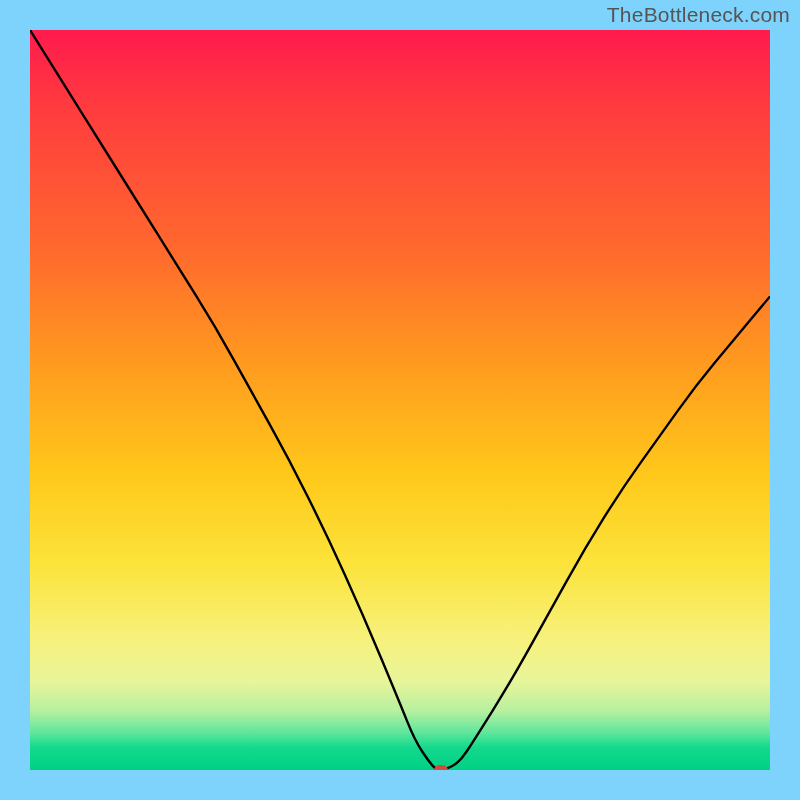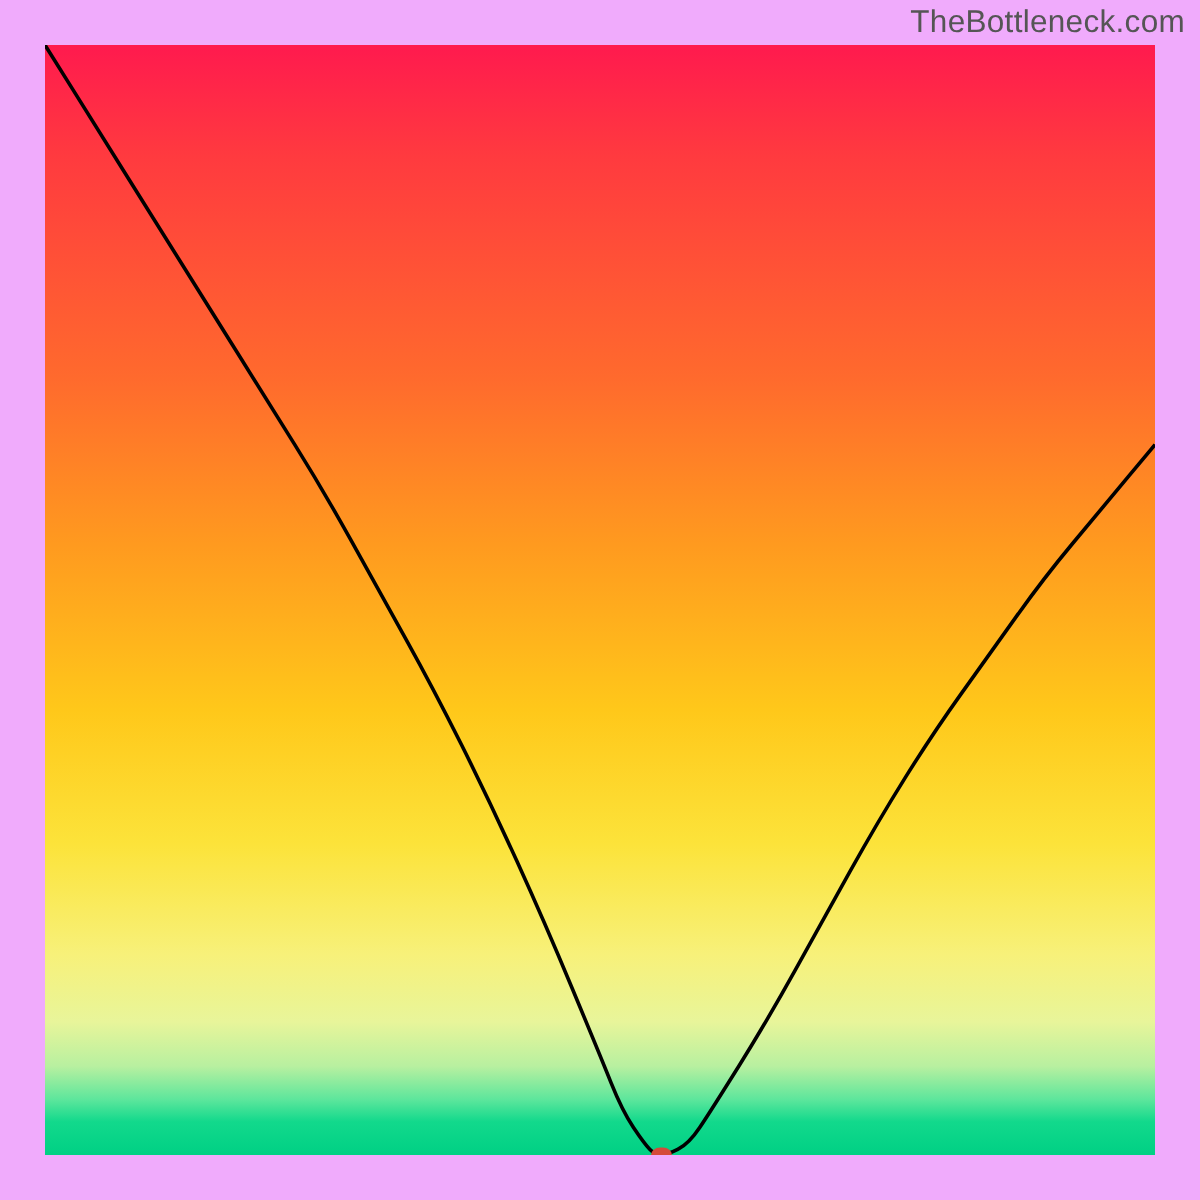--- a/index.html
+++ b/index.html
@@ -10,21 +10,21 @@
     overflow: hidden;
     background: #000;
     font-family: Arial, Helvetica, sans-serif;
   }
   .frame {
     position: absolute;
     left: 0;
     top: 0;
     width: 800px;
     height: 800px;
-    background: #f0abfc;
+    background: #7dd3fc;
   }
   .watermark {
     position: absolute;
     top: 3px;
     right: 10px;
     color: #555;
     font-size: 21px;
     font-weight: 500;
     letter-spacing: 0.2px;
     z-index: 10;

